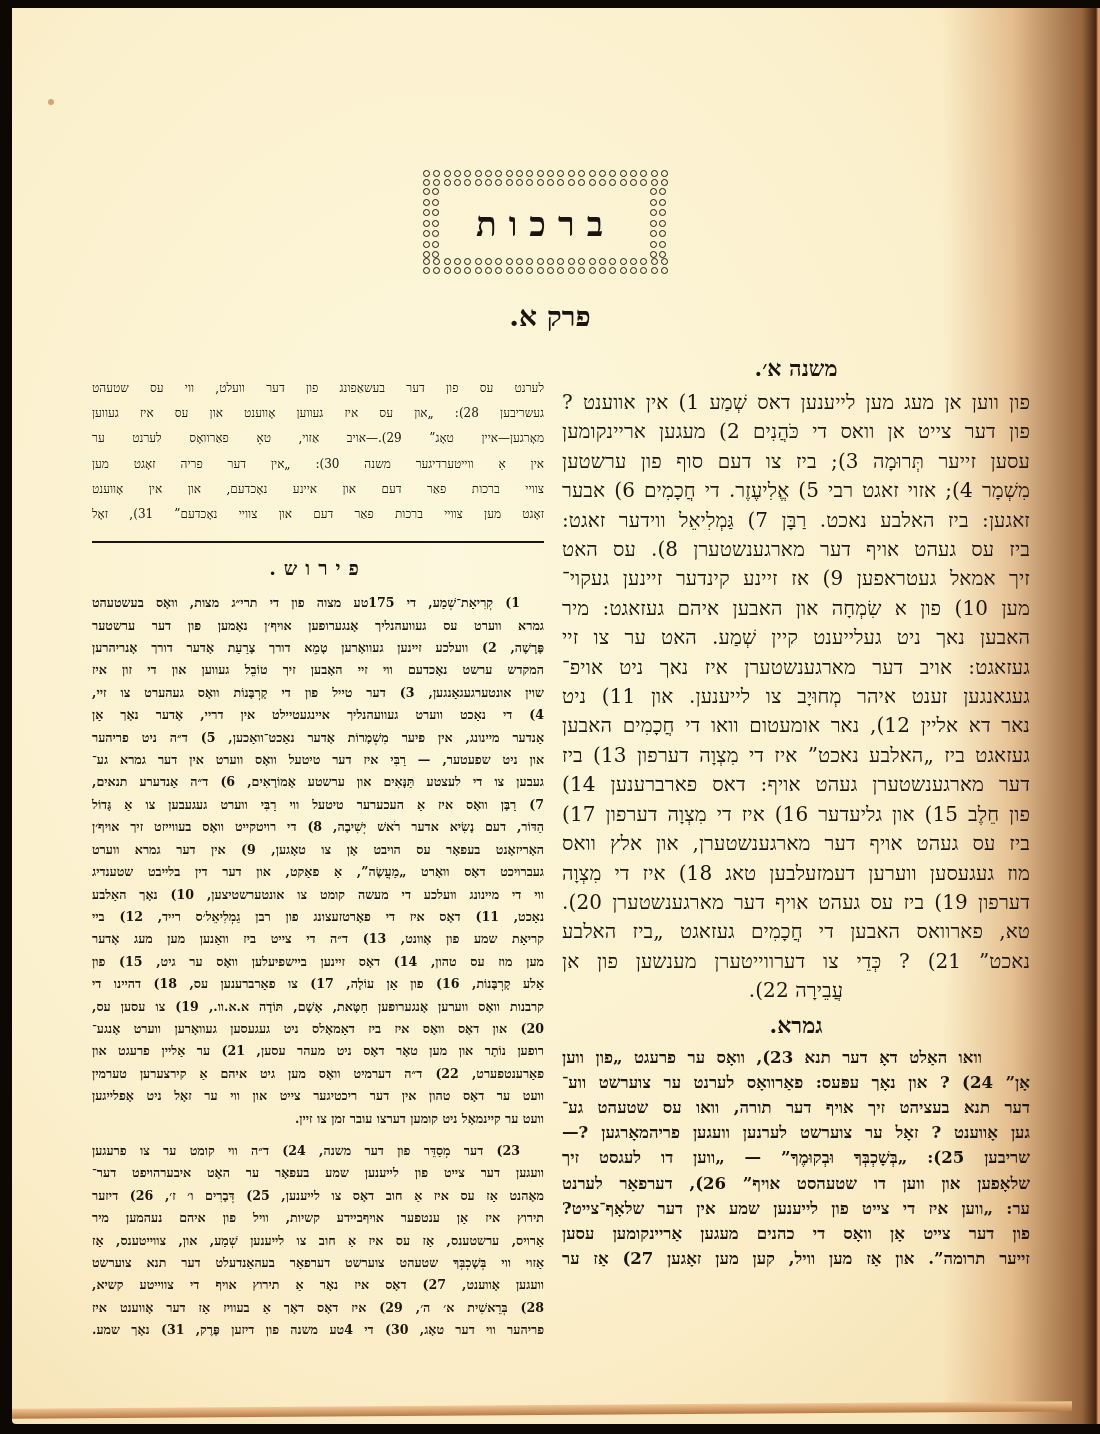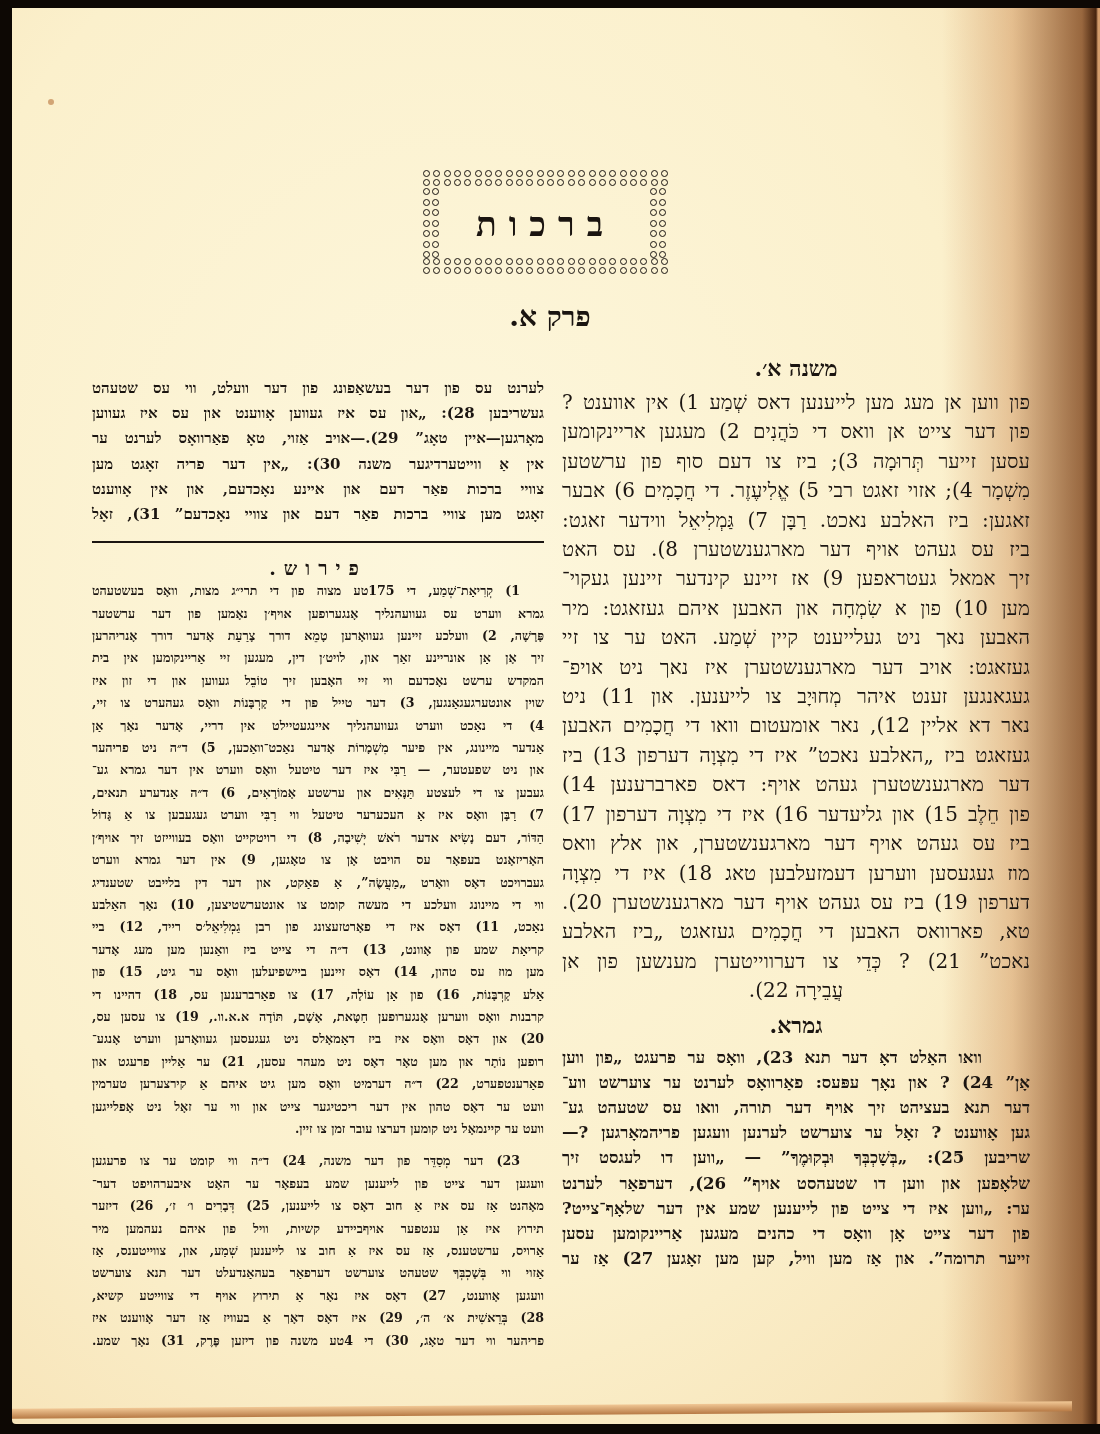--- a/index.html
+++ b/index.html
@@ -52,28 +52,28 @@
       font-size: 20px; line-height: 29.4px; font-weight: normal; white-space: nowrap;
       text-align: justify; text-align-last: justify; letter-spacing: 0.1px;
     }
     .main-line.center { text-align-last: center; }
     .gemara-line {
       font-size: 16.6px; line-height: 25.2px; font-weight: bold; white-space: nowrap;
       text-align: justify; text-align-last: justify;
     }
     .gemara-line.indent { padding-right: 48px; }
     .left-main-line {
-      font-size: 15px; line-height: 25.2px; font-weight: bold; white-space: nowrap;
+      font-size: 12px; line-height: 25.2px; font-weight: normal; white-space: nowrap;
       text-align: justify; text-align-last: justify;
     }
     .rule {
       height: 2px; background: #1b1511; margin: 14px 0 14px 0;
     }
     .commentary-heading {
-      text-align: center; font-weight: bold; font-size: 19px; letter-spacing: 8px; margin: 0 0 0 0;
+      text-align: center; font-weight: bold; font-size: 19px; letter-spacing: 8px; margin: 0 0 12px 0;
     }
     .comm-line {
       font-size: 12.6px; line-height: 22.4px; white-space: nowrap;
       text-align: justify; text-align-last: justify; font-weight: bold;
     }
     .comm-line.indent { padding-right: 24px; }
     .comm-line.last { text-align-last: right; }
     .para-gap { height: 10px; }
 
     .stain {
@@ -280,21 +280,20 @@
       <div class="left-main-line">אין אַ ווייטערדיגער משנה 30): „אין דער פריה זאָגט מען</div>
       <div class="left-main-line">צוויי ברכות פאַר דעם און איינע נאָכדעם, און אין אָווענט</div>
       <div class="left-main-line">זאָגט מען צוויי ברכות פאַר דעם און צוויי נאָכדעם” 31), זאָל</div>
     </div>
   <div class="rule"></div>
   <div class="commentary-heading">פירוש.</div>
   <div id="comm-p1">
       <div class="comm-line indent">1) קְרִיאַת־שְׁמַע, די 175טע מצוה פון די תרי״ג מצות, וואָס בעשטעהט</div>
       <div class="comm-line">גמרא ווערט עס געוועהנליך אָנגערופען אויף׳ן נאָמען פון דער ערשטער</div>
       <div class="comm-line">פָּרָשָׁה, 2) וועלכע זיינען געוואָרען טָמֵא דורך צָרַעַת אָדער דורך אָנריהרען</div>
-      <div class="comm-line">זיך אָן אַן אונריינע זאַך און, לויט׳ן דין, מעגען זיי אַריינקומען אין בית</div>
       <div class="comm-line">המקדש ערשט נאָכדעם ווי זיי האָבען זיך טוֹבֵל געווען און די זון איז</div>
       <div class="comm-line">שוין אונטערגעגאַנגען, 3) דער טייל פון די קָרְבָּנוֹת וואָס געהערט צו זיי,</div>
       <div class="comm-line">4) די נאַכט ווערט געוועהנליך איינגעטיילט אין דריי, אָדער נאָך אַן</div>
       <div class="comm-line">אַנדער מיינונג, אין פיער מִשְׁמָרוֹת אָדער נאַכט־וואַכען, 5) ד״ה ניט פריהער</div>
       <div class="comm-line">און ניט שפעטער, — רַבִּי איז דער טיטעל וואָס ווערט אין דער גמרא גע־</div>
       <div class="comm-line">געבען צו די לעצטע תַּנָּאִים און ערשטע אָמוֹרָאִים, 6) ד״ה אַנדערע תנאים,</div>
       <div class="comm-line">7) רַבָּן וואָס איז אַ העכערער טיטעל ווי רַבִּי ווערט געגעבען צו אַ גָּדוֹל</div>
       <div class="comm-line">הַדּוֹר, דעם נָשִׂיא אדער רֹאשׁ יְשִׁיבָה, 8) די רויטקייט וואָס בעווייזט זיך אויף׳ן</div>
       <div class="comm-line">האָריזאָנט בעפאָר עס הויבט אָן צו טאָגען, 9) אין דער גמרא ווערט</div>
       <div class="comm-line">געברויכט דאָס וואָרט „מַעֲשֶׂה”, אַ פאַקט, און דער דין בלייבט שטענדיג</div>

